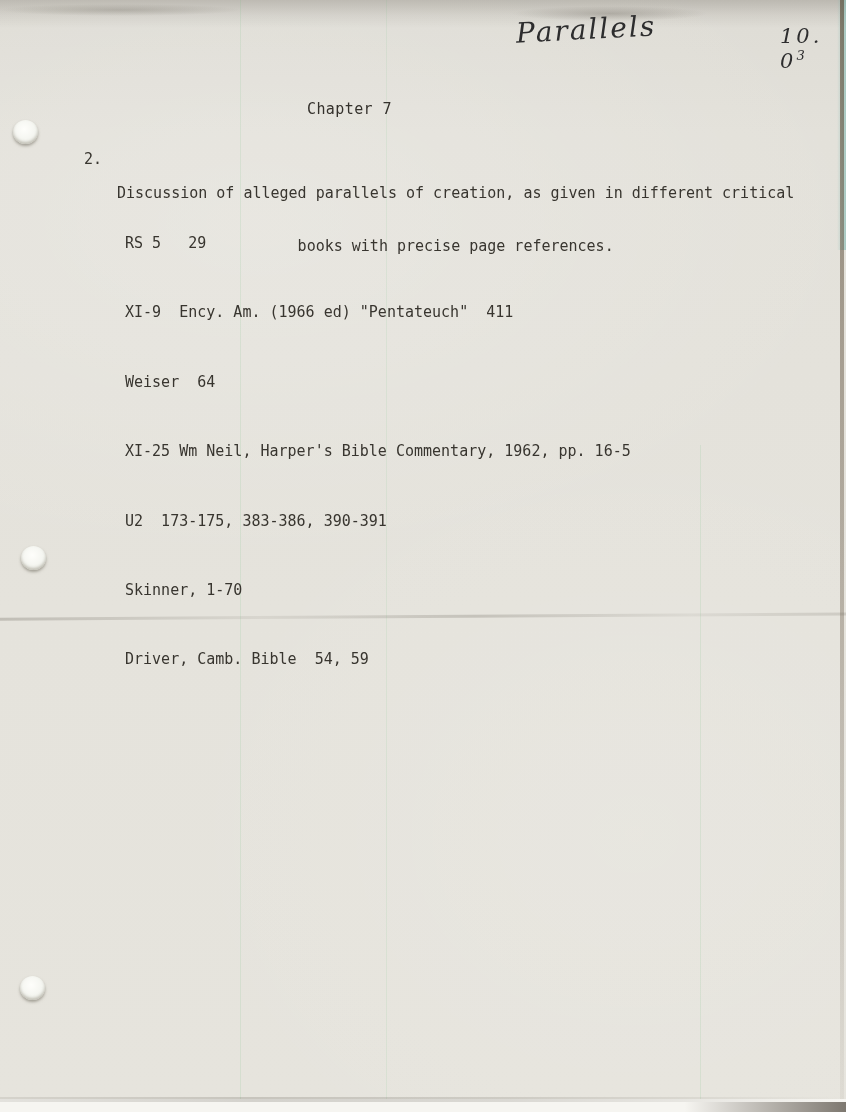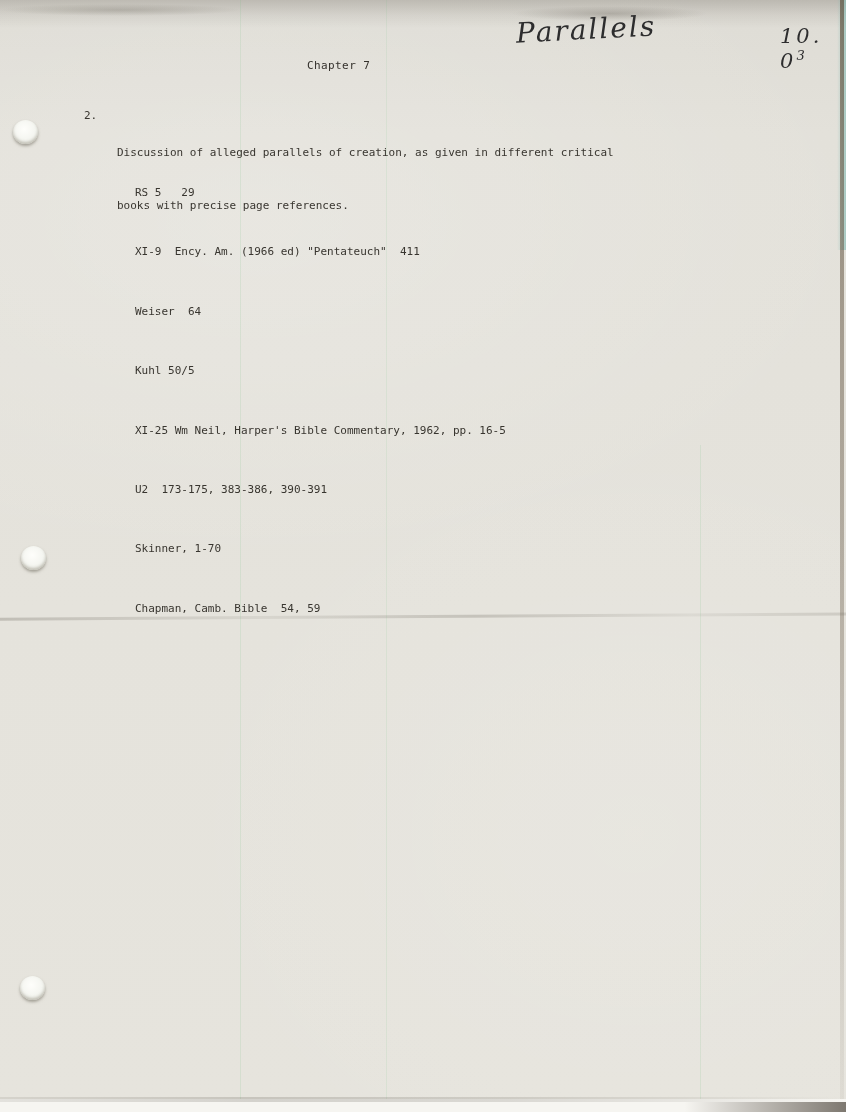--- a/index.html
+++ b/index.html
@@ -87,34 +87,34 @@
     position: absolute; left: 516px; top: 13px;
     font-size: 28px; letter-spacing: 2px;
     transform: rotate(-3deg);
   }
   .hw-number {
     position: absolute; left: 780px; top: 24px;
     font-size: 21px; letter-spacing: 3px;
   }
   .hw-number sup { font-size: 13px; letter-spacing: 0; }
   
-  .typed { white-space: pre; font-size: 11px; }
+  .typed { white-space: pre; font-size: 15px; margin-top: 41px; }
   .heading {
     position: absolute; left: 307px; top: 59px;
     letter-spacing: 0.4px;
     color: #34312c;
   }
   .para {
     position: absolute; left: 84px; top: 109px;
     display: flex; align-items: flex-start;
   }
   .para .num { width: 33px; flex: none; }
-  .para .para-lines { line-height: 17.6px; }
+  .para .para-lines { line-height: 17.6px; text-align: center; }
   .ref-list {
-    position: absolute; left: 135px; top: 150px;
+    position: absolute; left: 125px; top: 150px;
   }
   .ref-line { line-height: 33.4px; height: 33.4px; }
   .ref-line.indent-sm { padding-left: 6px; }
   .uline {
     text-decoration-thickness: 1.5px;
     text-underline-offset: 3px;
   }
 </style>
 </head>
 <body>
@@ -148,20 +148,19 @@
     <div class="para-lines">
       <div>Discussion of alleged parallels of creation, as given in different critical</div>
       <div>books with precise page references.</div>
     </div>
   </div>
 
   <div class="typed ref-list">
     <div class="ref-line"><span>RS 5   29</span></div>
     <div class="ref-line"><span>XI-9  Ency. Am. (1966 ed) "Pentateuch"  411</span></div>
     <div class="ref-line"><span>Weiser  64</span></div>
-    <div class="ref-line"><span>Kuhl 50/5</span></div>
     <div class="ref-line"><span>XI-25 Wm Neil, Harper's Bible Commentary, 1962, pp. 16-5</span></div>
     <div class="ref-line"><span>U2  173-175, 383-386, 390-391</span></div>
     <div class="ref-line"><span>Skinner, 1-70</span></div>
-    <div class="ref-line"><span>Chapman, </span><span class="uline">Camb. Bible</span><span>  54, 59</span></div>
+    <div class="ref-line"><span>Driver, </span><span class="uline">Camb. Bible</span><span>  54, 59</span></div>
   </div>
 
 </div>
 
 </body></html>

